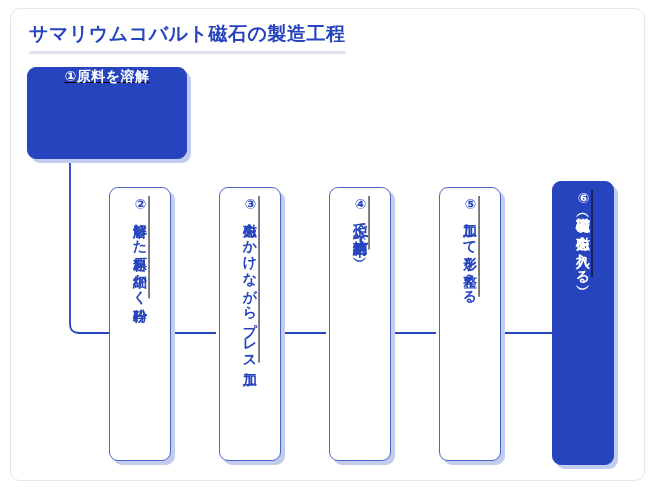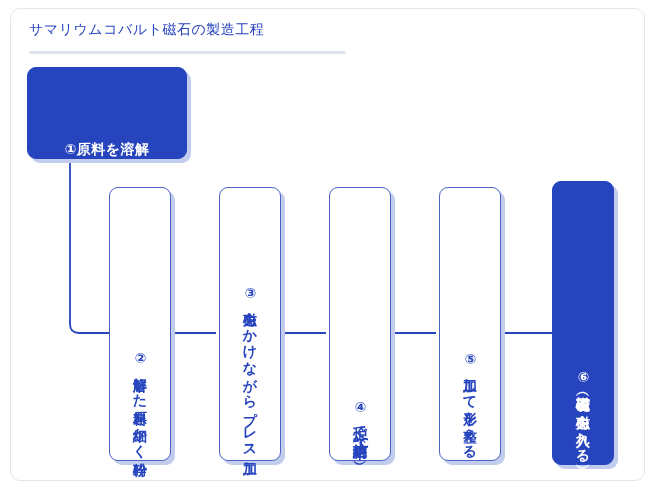--- a/index.html
+++ b/index.html
@@ -26,22 +26,22 @@
     border: 1px solid #e3e6ef;
     border-radius: 10px;
     background: #ffffff;
   }
 
   
   #diagram-title {
     position: absolute;
     left: 18px;
     top: 12px;
-    font-size: 14px;
-    font-weight: normal;
+    font-size: 19px;
+    font-weight: bold;
     color: #2644bd;
     letter-spacing: 0.5px;
     white-space: nowrap;
   }
   #title-divider {
     position: absolute;
     left: 18px;
     top: 42px;
     width: 317px;
     height: 3px;
@@ -78,22 +78,23 @@
   .step-box .box-face {
     position: absolute;
     left: 0;
     top: 0;
     width: 100%;
     height: 100%;
     box-sizing: border-box;
     border-radius: 9px;
     z-index: 1;
     display: flex;
-    align-items: flex-end;
+    align-items: flex-start;
     justify-content: center;
+    text-decoration: underline;
   }
 
   
   .step-box.filled .box-face {
     background: #2644bd;
     border: 1px solid #2644bd;
   }
   .step-box.filled .box-label {
     color: #ffffff;
   }

